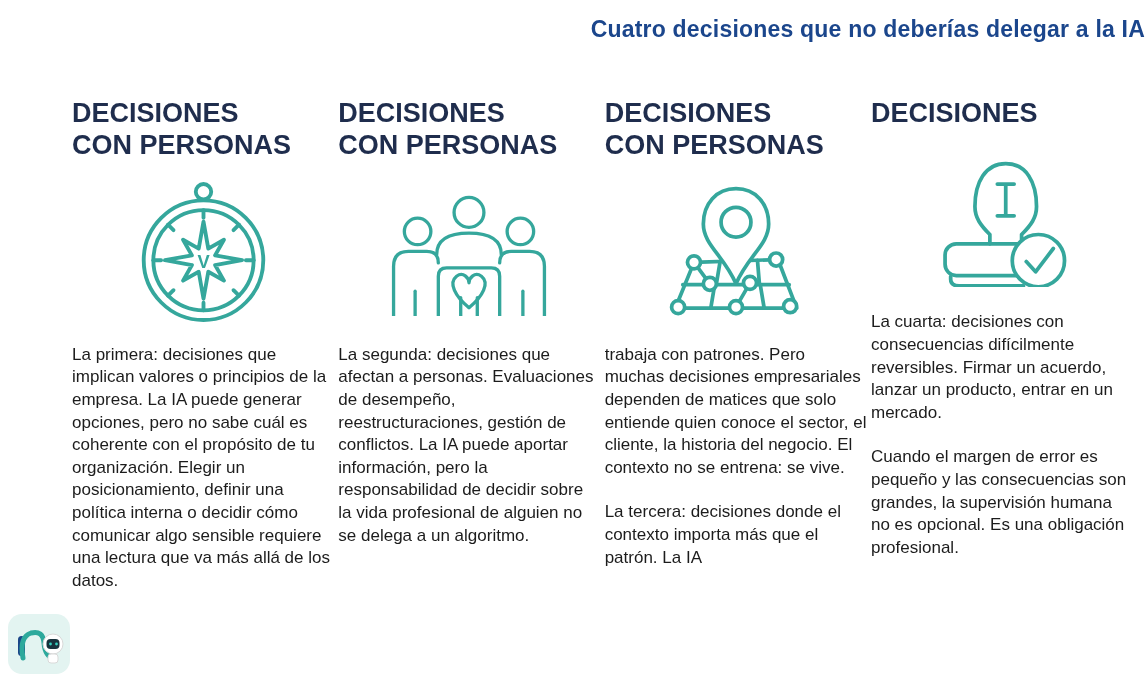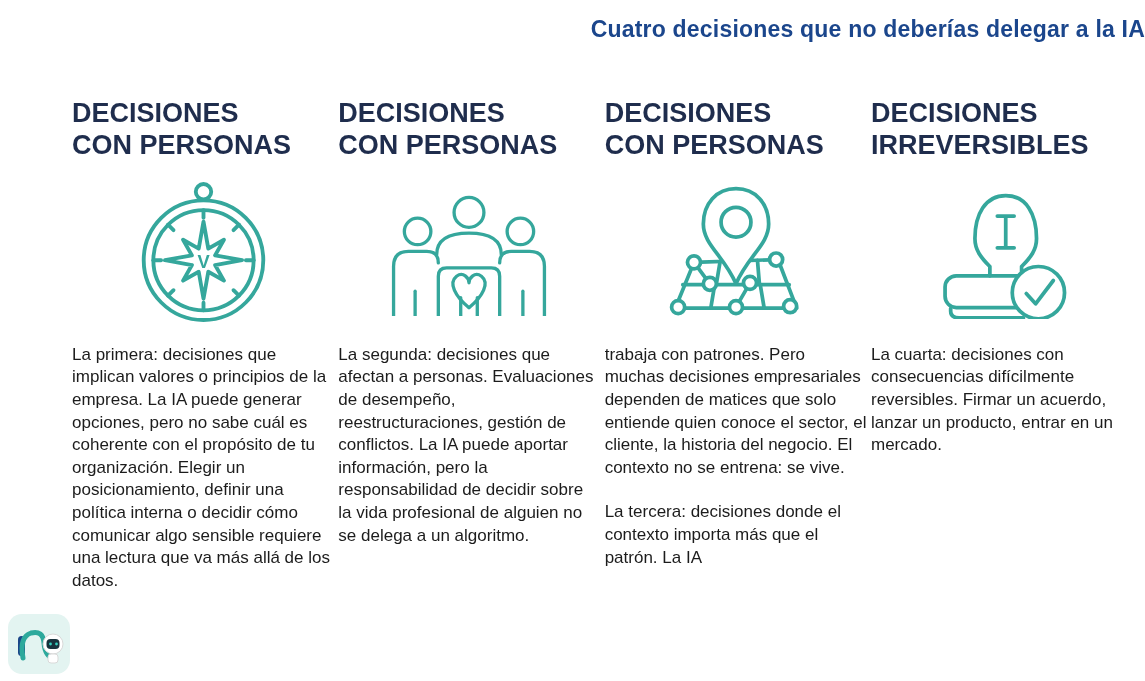--- a/index.html
+++ b/index.html
@@ -122,34 +122,34 @@
     </div>
     <div class="col-text">
       <p>trabaja con patrones. Pero muchas decisiones empresariales dependen de matices que solo entiende quien conoce el sector, el cliente, la historia del negocio. El contexto no se entrena: se vive.</p>
       <p>La tercera: decisiones donde el contexto importa más que el patrón. La IA</p>
     </div>
   </article>
 
   <article class="column">
     <h2 class="col-heading">
       <span>DECISIONES</span>
-      <span>IRREVERSIBLES</span>
     </h2>
     <div class="icon-box">
       <svg class="teal" width="140" height="133" viewBox="0 0 150 142">
         <path d="M62,96 V86 C52,76 46,68 46,56 C46,30 57,10 79,10 C101,10 112,30 112,56 C112,68 106,76 96,86 V96"></path>
         <path d="M70,32 H88 M79,32 V66 M70,66 H88"></path>
         <rect x="14" y="96" width="120" height="34" rx="12"></rect>
         <path d="M20,131 V134 Q20,141 29,141 H98"></path>
         <circle cx="114" cy="114" r="28" fill="#fff"></circle>
         <path d="M101,115 L111,126 L130,101"></path>
       </svg>
     </div>
     <div class="col-text">
       <p>La cuarta: decisiones con consecuencias difícilmente reversibles. Firmar un acuerdo, lanzar un producto, entrar en un mercado.</p>
+      <p>Cuando el margen de error es pequeño y las consecuencias son grandes, la supervisión humana no es opcional. Es una obligación profesional.</p>
     </div>
   </article>
 
 </section>
 
 <div class="logo">
   <svg width="62" height="60" viewBox="0 0 62 60">
     <rect x="10" y="22" width="7" height="20" rx="3.5" fill="#1b4688"></rect>
     <path d="M15,44 Q11,23 23,19 Q35,16 36,29 Q37,42 46,45" fill="none" stroke="#2da99c" stroke-width="5" stroke-linecap="round"></path>
     <circle cx="45" cy="30" r="10" fill="#ffffff" stroke="#d9d9d9" stroke-width="1"></circle>

